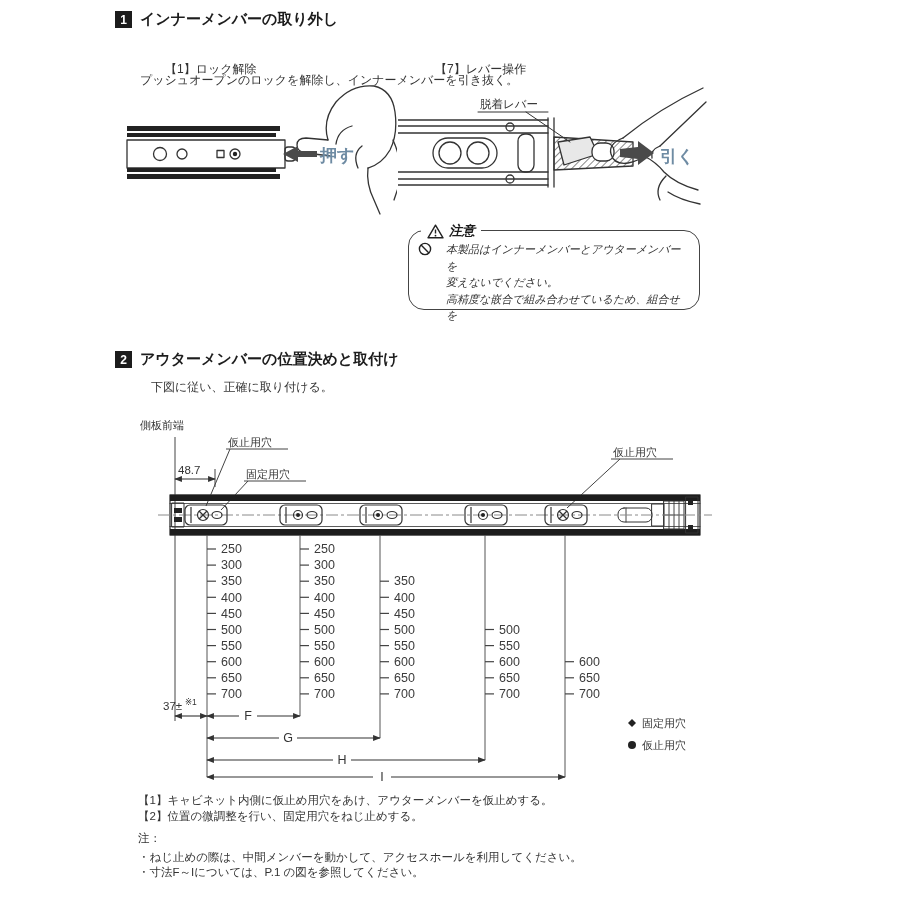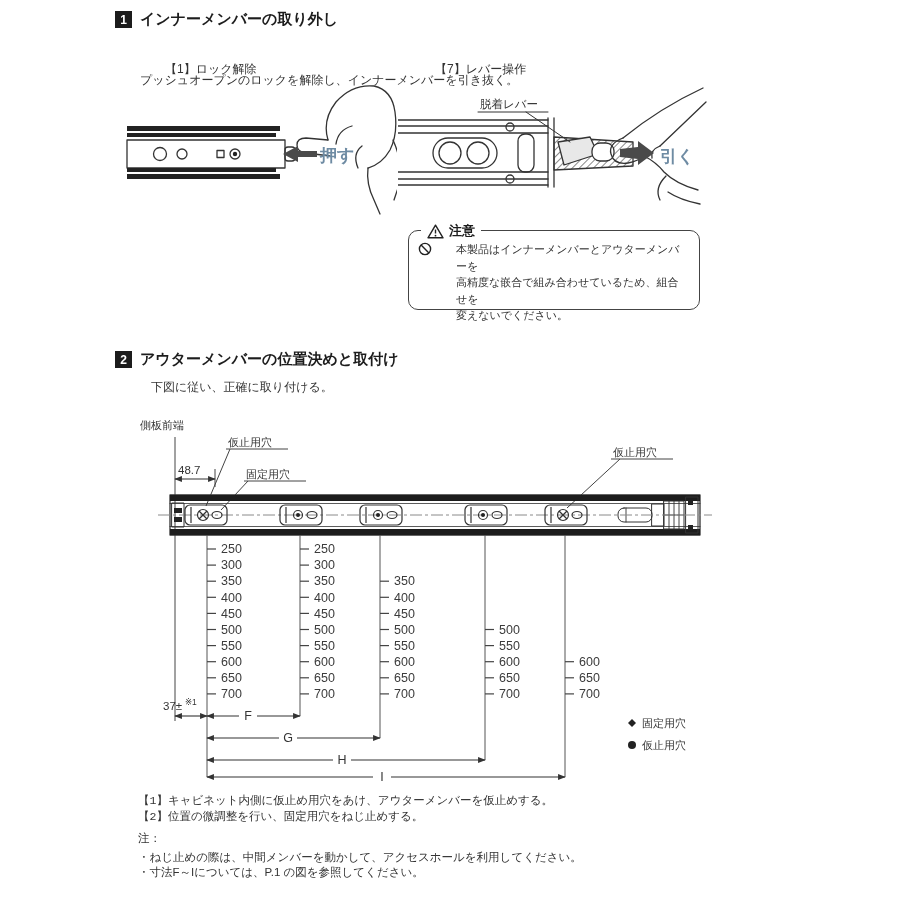--- a/index.html
+++ b/index.html
@@ -5,24 +5,24 @@
   html,body{margin:0;padding:0;background:#fff;}
   #page{position:relative;width:900px;height:900px;background:#fff;overflow:hidden;
         font-family:"Liberation Sans","DejaVu Sans",sans-serif;color:#2f2f2f;}
   .abs{position:absolute;}
   .sec-head{display:flex;align-items:center;gap:8px;font-weight:bold;font-size:15px;color:#1c1c1c;}
   .sec-num{display:inline-flex;align-items:center;justify-content:center;width:17px;height:17px;
            background:#1c1c1c;color:#fff;font-size:12px;font-weight:bold;flex:0 0 auto;}
   .body-txt{font-size:12px;color:#333;}
   .fig-label{font-size:12px;color:#333;margin-left:22px;}
   .caution-box{position:absolute;left:408px;top:230px;width:290px;height:78px;
-               border:1.6px solid #444;border-radius:10px;}
+               border:1.6px solid #444;border-radius:16px;font-style:italic;}
   .caution-title{position:absolute;top:-9px;left:12px;background:#fff;padding:0 6px;
                  display:flex;align-items:center;gap:5px;font-weight:bold;font-size:13px;color:#1c1c1c;}
-  .caution-body{display:flex;gap:24px;padding:10px 10px 0 9px;}
+  .caution-body{display:flex;gap:14px;padding:10px 10px 0 9px;}
   .caution-text{font-size:11px;line-height:1.5;color:#333;}
   .steps{font-size:11.5px;line-height:15.5px;color:#333;}
   .notes{font-size:11.5px;line-height:15px;color:#333;}
   .notes .nt{margin-bottom:4px;}
   svg text{font-family:"Liberation Sans","DejaVu Sans",sans-serif;}
   .lineart{stroke:#333;fill:none;stroke-width:1.3;stroke-linecap:round;stroke-linejoin:round;}
 </style>
 </head>
 <body>
 
@@ -122,22 +122,22 @@
       </svg>
       <span>注意</span>
     </div>
     <div class="caution-body">
       <svg width="14" height="14" viewBox="0 0 14 14" style="flex:0 0 auto;margin-top:1px;">
         <circle cx="7" cy="7" r="5.6" fill="none" stroke="#222" stroke-width="1.4"></circle>
         <line x1="3.1" y1="3.1" x2="10.9" y2="10.9" stroke="#222" stroke-width="1.4"></line>
       </svg>
       <div class="caution-text">
         <div>本製品はインナーメンバーとアウターメンバーを</div>
+        <div>変えないでください。</div>
         <div>高精度な嵌合で組み合わせているため、組合せを</div>
-        <div>変えないでください。</div>
       </div>
     </div>
   </div>
 
   <div class="abs sec-head" style="left:115px;top:350px;">
     <span class="sec-num">2</span>
     <span>アウターメンバーの位置決めと取付け</span>
   </div>
 
   <div class="abs body-txt" style="left:140px;top:379px;margin-left:11px;">下図に従い、正確に取り付ける。</div>
@@ -333,21 +333,21 @@
     <text x="55" y="292" font-size="8.5" fill="#333">※1</text>
 
     <g>
       <polygon points="502,306 506,310 502,314 498,310" fill="#222"></polygon>
       <text x="512" y="314" font-size="11" fill="#333">固定用穴</text>
       <circle cx="502" cy="332" r="4" fill="#222"></circle>
       <text x="512" y="336" font-size="11" fill="#333">仮止用穴</text>
     </g>
   </svg>
 
-  <div class="abs steps" style="left:138px;top:793px;font-family:Liberation Mono, monospace;">
+  <div class="abs steps" style="left:138px;top:793px;">
     <div>【1】キャビネット内側に仮止め用穴をあけ、アウターメンバーを仮止めする。</div>
     <div>【2】位置の微調整を行い、固定用穴をねじ止めする。</div>
   </div>
 
   <div class="abs notes" style="left:138px;top:831px;">
     <div class="nt">注：</div>
     <div>・ねじ止めの際は、中間メンバーを動かして、アクセスホールを利用してください。</div>
     <div>・寸法F～Iについては、P.1 の図を参照してください。</div>
   </div>
 

